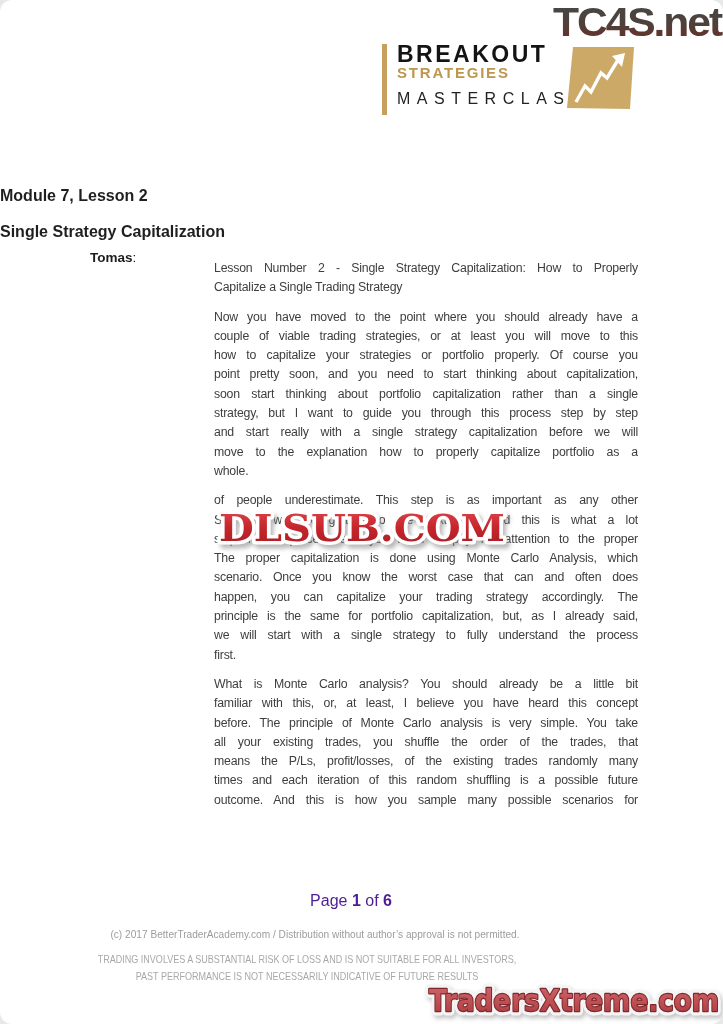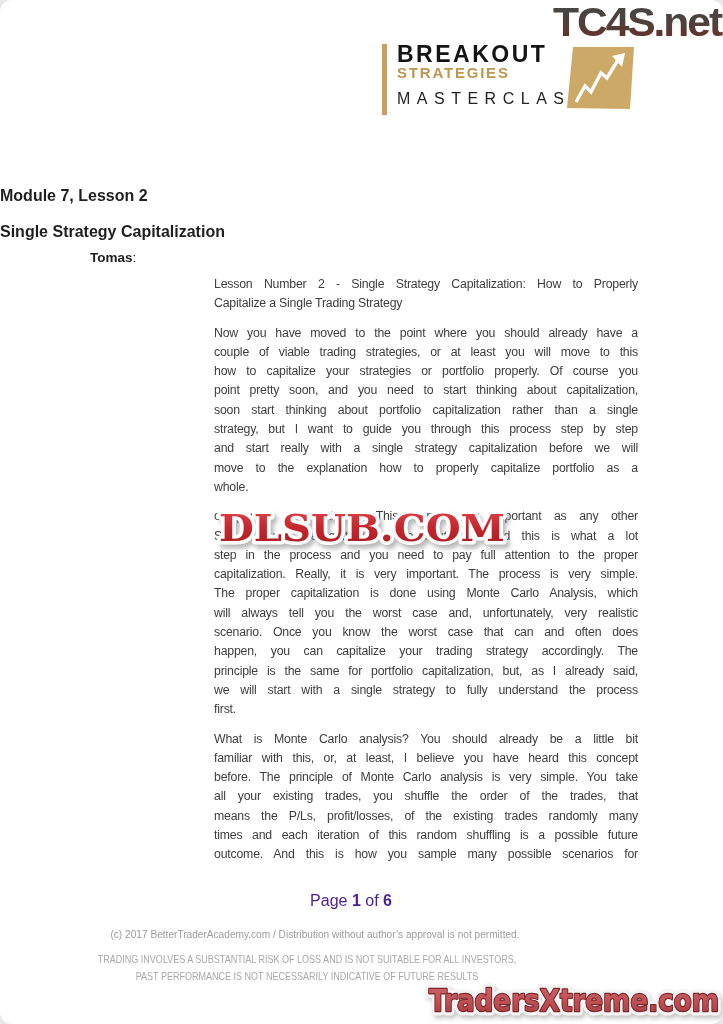--- a/index.html
+++ b/index.html
@@ -18,21 +18,21 @@
   .logo-l3{ position:absolute; left:397px; top:90px; font-size:16px; font-weight:400; letter-spacing:6.5px; color:#232323; }
   .logo-sq{ position:absolute; left:567px; top:47px; }
   
   .titles{ position:absolute; left:0; top:157px; width:691px; color:#1f1f1f;margin-top:28px; }
   .titles .t{ font-size:16px; font-weight:bold; line-height:22px; }
   .titles .t + .t{ margin-top:14px; }
   
   .speaker{ position:absolute; left:90px; top:250px; font-size:13.5px; color:#1d1d1d; }
   .speaker b{ font-weight:bold; }
   .speaker .colon{ font-weight:normal; }
-  .transcript{ position:absolute; left:214px; top:275px; width:424px; }
+  .transcript{ position:absolute; left:214px; top:259px; width:424px; }
   .para{ margin:0 0 10px 0; }
   .ln{
     font-size:12.3px; letter-spacing:-0.2px; line-height:19.3px; height:19.3px;
     overflow:hidden; text-align:justify; text-align-last:justify; color:#3e3e3e;
   }
   .ln.last{ text-align-last:left; }
   
   .dlsub{ position:absolute; left:212px; top:500px; z-index:5;
           filter:drop-shadow(3px 4px 2px rgba(130,130,130,0.55)); }
   
@@ -99,23 +99,21 @@
       <div class="ln">soon start thinking about portfolio capitalization rather than a single</div>
       <div class="ln">strategy, but I want to guide you through this process step by step</div>
       <div class="ln">and start really with a single strategy capitalization before we will</div>
       <div class="ln">move to the explanation how to properly capitalize portfolio as a</div>
       <div class="ln last">whole.</div>
     </div>
     <div class="para">
       <div class="ln">of people underestimate. This step is as important as any other</div>
       <div class="ln">So now we are getting to the next part and this is what a lot</div>
       <div class="ln">step in the process and you need to pay full attention to the proper</div>
-      <div class="ln">capitalization. Really, it is very important. The process is very simple.</div>
       <div class="ln">The proper capitalization is done using Monte Carlo Analysis, which</div>
-      <div class="ln">will always tell you the worst case and, unfortunately, very realistic</div>
       <div class="ln">scenario. Once you know the worst case that can and often does</div>
       <div class="ln">happen, you can capitalize your trading strategy accordingly. The</div>
       <div class="ln">principle is the same for portfolio capitalization, but, as I already said,</div>
       <div class="ln">we will start with a single strategy to fully understand the process</div>
       <div class="ln last">first.</div>
     </div>
     <div class="para">
       <div class="ln">What is Monte Carlo analysis? You should already be a little bit</div>
       <div class="ln">familiar with this, or, at least, I believe you have heard this concept</div>
       <div class="ln">before. The principle of Monte Carlo analysis is very simple. You take</div>

